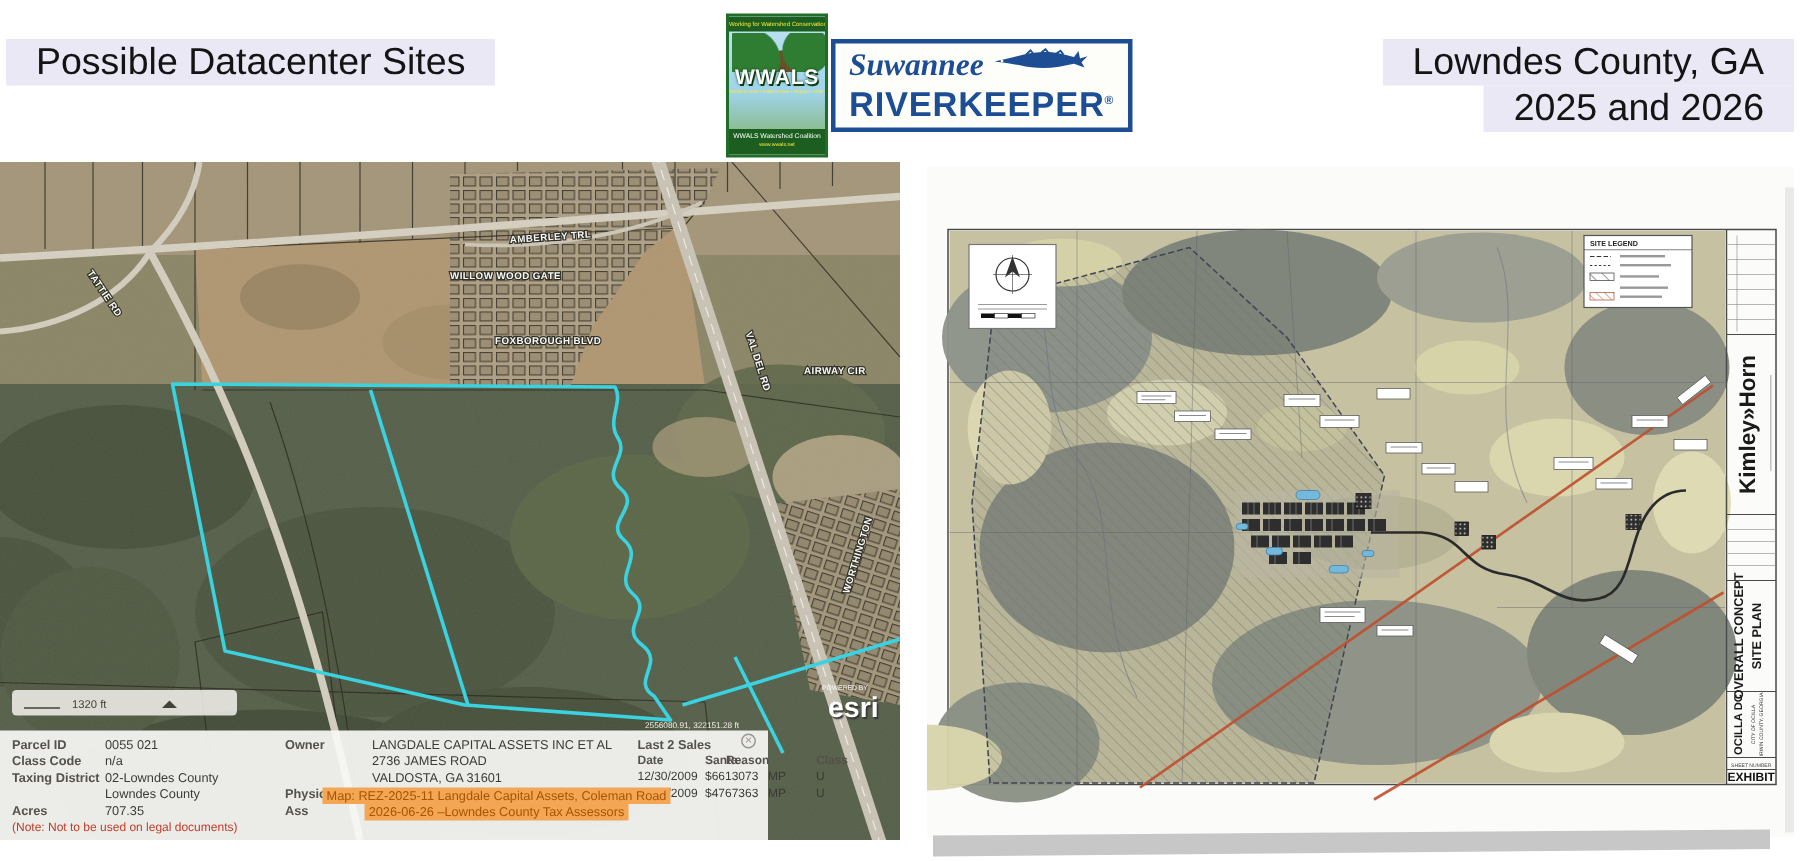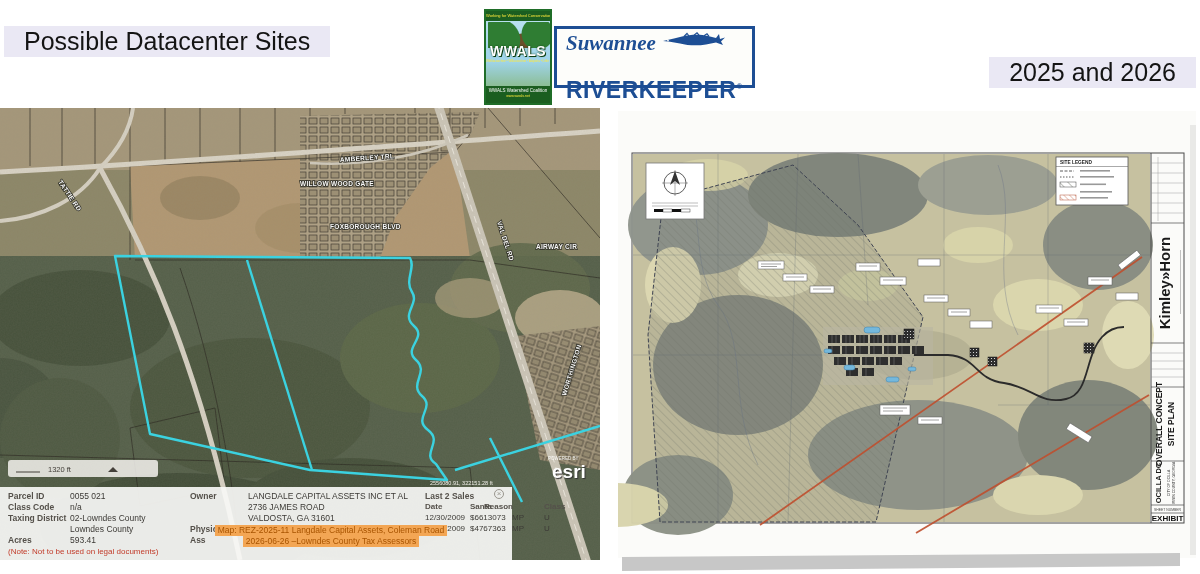--- a/index.html
+++ b/index.html
@@ -20,21 +20,21 @@
                           radial-gradient(circle at 80% 45%, #2f7d33 0 30%, transparent 32%),
                           radial-gradient(circle at 55% 85%, #6b4f2a 0 25%, transparent 27%); }
   .wwals-name { position:absolute; left:0; top:32px; width:100%; text-align:center; color:#fff; font-weight:bold; font-size:14px; text-shadow:0 0 2px #0b3d10, 1px 1px 0 #0b3d10; letter-spacing:.5px; }
   .wwals-mid { position:absolute; left:0; top:48px; width:100%; text-align:center; color:#ffe93b; font-size:3px; white-space:nowrap; overflow:hidden; }
   .wwals-bot { position:absolute; left:0; bottom:0; width:100%; height:17px; background:#1b5e20; color:#fff; text-align:center; }
   .wwals-bot .l1 { font-size:4.5px; line-height:6px; padding-top:2px; }
   .wwals-bot .l2 { font-size:3.5px; line-height:5px; color:#ffe93b; }
   .rk { height:62px; border:3px solid #1d4e94; background:#fdfdfa; padding:3px 9px 2px 9px; flex:none; }
   .rk-row1 { display:flex; align-items:flex-start; gap:6px; }
   .rk-suwannee { color:#1d4e94; font-family:"Liberation Serif", serif; font-weight:bold; font-style:italic; font-size:21px; line-height:22px; }
-  .rk-line2 { color:#1d4e94; font-weight:bold; font-size:23px; letter-spacing:.5px; line-height:26px; font-family:"Liberation Sans", sans-serif;margin-top:20px; }
+  .rk-line2 { color:#1d4e94; font-weight:bold; font-size:23px; letter-spacing:.5px; line-height:26px; font-family:"Liberation Sans", sans-serif; }
   .rk-reg { font-size:8px; vertical-align:super; }
 
   
   #map-left { position:absolute; left:0; top:108px; width:600px; height:452px; }
   #map-left svg { display:block; }
 
   #info-panel { position:absolute; left:0; bottom:0; width:512px; height:73px; background:rgba(248,247,245,.93); font-size:8.5px; color:#3c3a36; }
   .ip-lbl { position:absolute; font-weight:bold; color:#55514b; }
   .ip-val { position:absolute; color:#3c3a36; }
   .ip-note { position:absolute; color:#c23b2a; }
@@ -74,21 +74,21 @@
           <path d="M1,9 L12,6.5 L20,4.5 C28,2.5 38,2 46,4 L54,6 L57,2 L58,7 L63,5.5 L59,9.5 L61,13 L54,10.5 L44,12.5 C35,14 26,13.5 18,11.5 L8,9.8 Z" fill="#1d4e94"></path>
           <circle cx="6" cy="8.6" r="0.9" fill="#fdfdfa"></circle>
           <path d="M22,4.5 L25,1.5 L27,4 M32,3.2 L35,0.8 L37,3.2 M42,3.8 L45,1.8 L47,4.4" stroke="#1d4e94" stroke-width="1.2" fill="none"></path>
         </svg>
       </div>
       <div class="rk-line2"><span>RIVERKEEPER</span><span class="rk-reg">®</span></div>
     </div>
   </div>
 
   <div class="title-right">
-    <br>
+    <span class="hl">Lowndes County, GA</span><br>
     <span class="hl">2025 and 2026</span>
   </div>
 </div>
 
 <div id="map-left">
 <svg width="600" height="452" viewBox="0 0 600 452">
   <defs>
     <pattern id="subdiv" width="11" height="9" patternUnits="userSpaceOnUse">
       <rect width="11" height="9" fill="#b0a287"></rect>
       <rect x="1" y="1" width="8" height="6" fill="#9c8f74" stroke="#39342c" stroke-width="0.7"></rect>
@@ -179,21 +179,21 @@
 
   <div id="info-panel">
     <span class="ip-lbl" style="left:8px;top:4px">Parcel ID</span>
     <span class="ip-val" style="left:70px;top:4px">0055 021</span>
     <span class="ip-lbl" style="left:8px;top:15px">Class Code</span>
     <span class="ip-val" style="left:70px;top:15px">n/a</span>
     <span class="ip-lbl" style="left:8px;top:26px">Taxing District</span>
     <span class="ip-val" style="left:70px;top:26px">02-Lowndes County</span>
     <span class="ip-val" style="left:70px;top:37px">Lowndes County</span>
     <span class="ip-lbl" style="left:8px;top:48px">Acres</span>
-    <span class="ip-val" style="left:70px;top:48px">593.41</span>
+    <span class="ip-val" style="left:70px;top:48px">707.35</span>
     <span class="ip-note" style="left:8px;top:60px;font-size:8px">(Note: Not to be used on legal documents)</span>
 
     <span class="ip-lbl" style="left:190px;top:4px">Owner</span>
     <span class="ip-val" style="left:248px;top:4px">LANGDALE CAPITAL ASSETS INC ET AL</span>
     <span class="ip-val" style="left:248px;top:15px">2736 JAMES ROAD</span>
     <span class="ip-val" style="left:248px;top:26px">VALDOSTA, GA 31601</span>
     <span class="ip-lbl" style="left:190px;top:37px">Physical Address</span>
     <span class="ip-val" style="left:248px;top:37px">COLEMAN RD N</span>
     <span class="ip-lbl" style="left:190px;top:48px">Ass</span>
 

